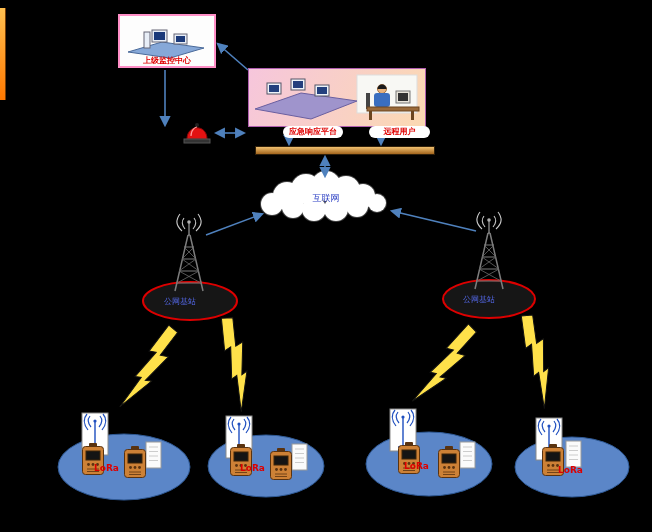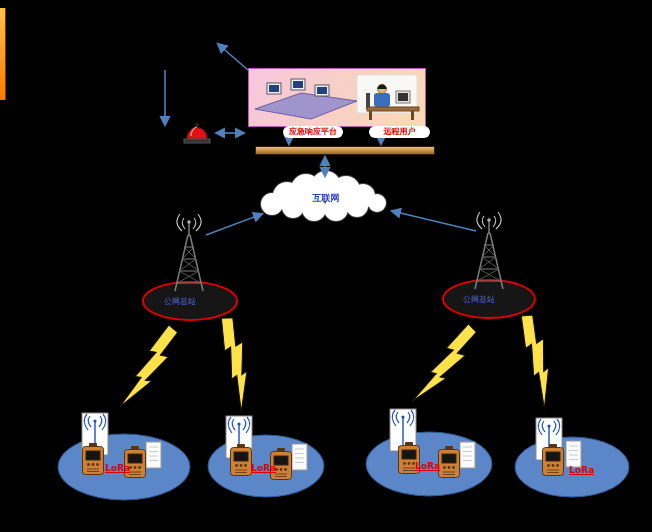--- a/index.html
+++ b/index.html
@@ -13,24 +13,24 @@
             font-size:8px;font-weight:bold;line-height:10px;}
   .center-box{left:248px;top:68px;width:176px;height:57px;border:1px solid #b05fb0;
               background:linear-gradient(115deg,#f6c6dc,#fbd9b2);z-index:2;}
   .tag{position:absolute;background:#ffffff;color:#e00000;font-size:8px;font-weight:bold;
        line-height:12px;text-align:center;z-index:3;border-radius:6px;}
   .bus{position:absolute;left:255px;top:146px;width:178px;height:7px;
        background:linear-gradient(#f0c070,#a3651d);border:1px solid #30200a;z-index:2;}
   .edge-strip{position:absolute;left:0;top:8px;width:5px;height:92px;
               background:linear-gradient(#ffc050,#ff7800);border-right:1px solid #7a3c00;z-index:2;}
   .cloud-label{position:absolute;left:300px;top:192px;width:52px;text-align:center;
-               color:#2b3fc4;font-size:9px;font-weight:bold;z-index:3;}
+               color:#2b3fc4;font-size:9px;font-weight:normal;z-index:3;}
   .station-label{position:absolute;width:52px;text-align:left;color:#5468e8;font-size:8px;z-index:3;}
-  .lora-label{position:absolute;width:36px;text-align:right;color:#dd0000;
-              font-size:9px;font-weight:bold;z-index:3;text-decoration:underline;}
+  .lora-label{position:absolute;width:36px;text-align:left;color:#dd0000;
+              font-size:9px;font-weight:bold;z-index:3;}
 </style>
 </head>
 <body>
 
 <div id="canvas">
 
   <svg id="scene" width="652" height="532">
     <defs>
       <marker id="arr" viewBox="0 0 10 10" refX="8" refY="5" markerWidth="7" markerHeight="7" orient="auto-start-reverse">
         <path d="M0,0 L10,5 L0,10 z" fill="#4f81bd"></path>
@@ -141,20 +141,31 @@
     <g>
       <circle cx="197" cy="125" r="2" fill="#222"></circle>
       <path d="M187,139 C187,124 207,124 207,139 Z" fill="#e31212" stroke="#8a0606"></path>
       <path d="M191,136 C191,129 196,127 197,127" stroke="#ff9a9a" fill="none" stroke-width="1.2"></path>
       <rect x="184" y="139" width="26" height="4" fill="#333" stroke="#555"></rect>
     </g>
   </svg>
 
   <div class="edge-strip"></div>
 
+  <div class="abs tl-box">
+    <svg width="90" height="46">
+      <polygon points="8,36 42,26 84,32 50,42" fill="#86a8d8" stroke="#4a6a9a"></polygon>
+      <rect x="24" y="16" width="6" height="16" fill="#e8eef7" stroke="#667"></rect>
+      <rect x="32" y="14" width="15" height="12" fill="#e8eef7" stroke="#667"></rect>
+      <rect x="34" y="16" width="11" height="8" fill="#1b3a7a"></rect>
+      <rect x="54" y="18" width="13" height="10" fill="#e8eef7" stroke="#667"></rect>
+      <rect x="56" y="20" width="9" height="6" fill="#1b3a7a"></rect>
+    </svg>
+    <div class="tl-label">上级监控中心</div>
+  </div>
 
   <div class="abs center-box">
     <svg width="174" height="55">
       <rect x="108" y="6" width="60" height="38" fill="#f8f8f4" stroke="#ddd"></rect>
       <polygon points="6,40 52,24 108,32 62,50" fill="#9f94cc" stroke="#6a5fa0"></polygon>
       <rect x="18" y="14" width="14" height="11" fill="#eef2f8" stroke="#556"></rect>
       <rect x="20" y="16" width="10" height="7" fill="#24407e"></rect>
       <rect x="42" y="10" width="14" height="11" fill="#eef2f8" stroke="#556"></rect>
       <rect x="44" y="12" width="10" height="7" fill="#24407e"></rect>
       <rect x="66" y="16" width="14" height="11" fill="#eef2f8" stroke="#556"></rect>

